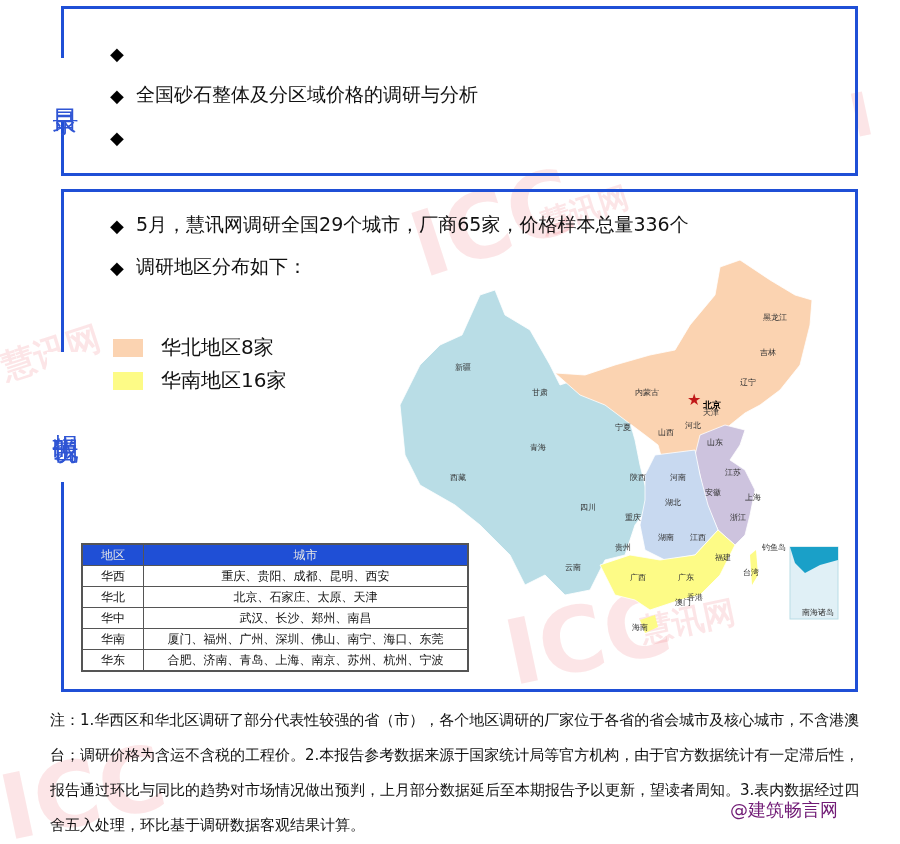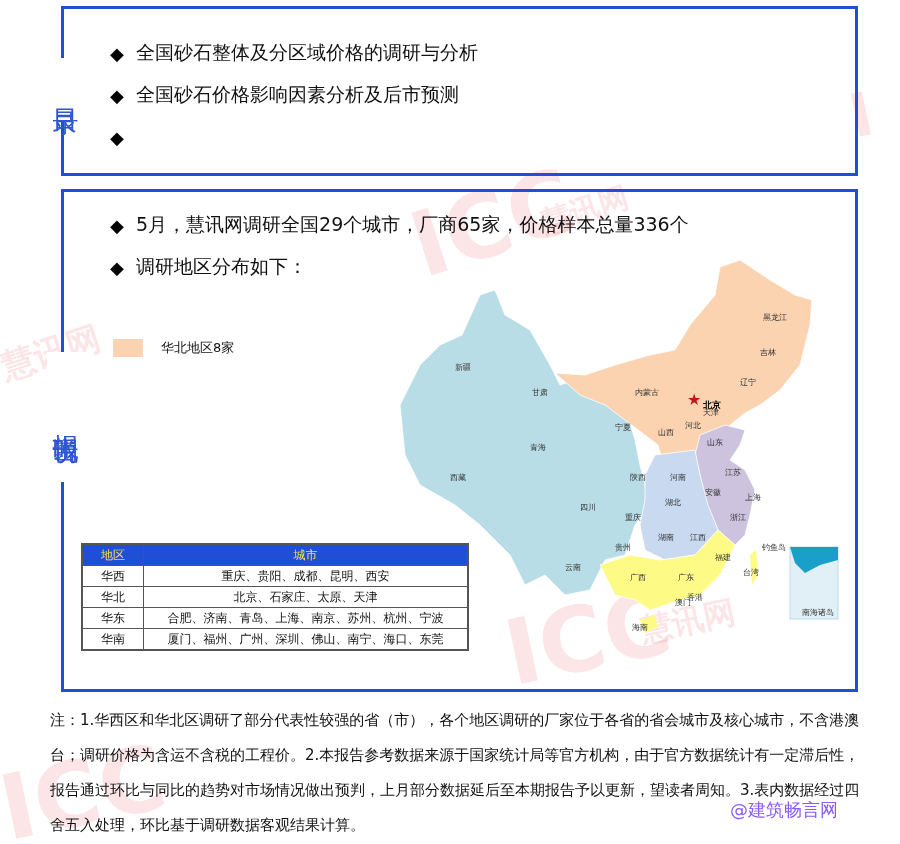--- a/index.html
+++ b/index.html
@@ -27,42 +27,42 @@
   .bullets li { display:flex; align-items:center; height:42px; font-size:19px; }
   .diamond { width:26px; font-size:18px; color:#000; display:inline-block; }
   #toc-list { left:110px; top:32px; }
   #toc-list li { height:42px; }
   #report-list { left:110px; top:204px; }
   #report-list li { height:42px; }
 
   .legend { position:absolute; left:113px; top:331px; }
   .legend-item { display:flex; align-items:center; height:33px; }
   .swatch { width:30px; height:18px; margin-right:18px; }
-  .legend-label { font-size:13px; }
+  .legend-label { font-size:20px; }
 
   table.cities {
     position:absolute; left:81px; top:543px; width:388px;
     border-collapse:collapse; font-size:12px; background:#fff;
     border:2px solid #555;
   }
   table.cities th, table.cities td {
     border:1px solid #555; height:20px; padding:0 4px; text-align:center; font-weight:normal;
   }
-  table.cities th { background:#1f4fd6; color:#fde047; }
+  table.cities th { background:#1f4fd6; color:#e5e5e5; }
   table.cities td.region { width:52px; }
 
   .map { position:absolute; left:400px; top:255px; width:460px; height:400px; }
   .province-label { font-size:8px; fill:#333; }
 
   .footnote {
     position:absolute; left:50px; top:703px; width:820px;
     font-size:15px; line-height:35px; color:#111;
   }
   .watermark-credit {
-    position:absolute; left:730px; top:798px; color:#8b5cf6; font-size:18px;
+    position:absolute; left:730px; top:798px; color:#701a75; font-size:18px;
   }
   .wm {
     position:absolute; color:#e8353f; opacity:0.12; font-weight:bold;
     font-family:"DejaVu Sans", sans-serif; pointer-events:none;
   }
 </style>
 </head>
 <body>
 
 <div class="wm" style="left:410px;top:170px;font-size:90px;transform:rotate(-18deg);">ICC</div>
@@ -71,25 +71,24 @@
 <div class="wm" style="left:505px;top:585px;font-size:90px;transform:rotate(-12deg);">ICC</div>
 <div class="wm" style="left:640px;top:600px;font-size:32px;transform:rotate(-12deg);">慧讯网</div>
 <div class="wm" style="left:0px;top:740px;font-size:90px;transform:rotate(-12deg);">ICC</div>
 <div class="wm" style="left:850px;top:80px;font-size:60px;transform:rotate(-12deg);">I</div>
 
 <div id="frame-toc" class="frame"></div>
 <div id="toc-label" class="side-label">目录</div>
 <ul id="toc-list" class="bullets">
   <li>
       <span class="diamond">◆</span>
+    </li>
+  <li>
+      <span class="diamond">◆</span>
       <span>全国砂石整体及分区域价格的调研与分析</span>
-    </li>
-  <li>
-      <span class="diamond">◆</span>
-      <span>全国砂石价格影响因素分析及后市预测</span>
     </li>
   <li>
       <span class="diamond">◆</span>
     </li>
 </ul>
 
 <div id="frame-report" class="frame"></div>
 <div id="report-label" class="side-label">报告说明</div>
 <ul id="report-list" class="bullets">
   <li>
@@ -99,20 +98,24 @@
   <li>
       <span class="diamond">◆</span>
       <span>调研地区分布如下：</span>
     </li>
 </ul>
 
 <div class="legend">
   <div class="legend-item">
     <span class="swatch" style="background:#fbd3b1"></span>
     <span class="legend-label">华北地区8家</span>
+  </div>
+  <div class="legend-item">
+    <span class="swatch" style="background:#fdfb86"></span>
+    <span class="legend-label">华南地区16家</span>
   </div>
 </div>
 
 <svg class="map" viewBox="0 0 460 400" xmlns="http://www.w3.org/2000/svg">
 
   <path d="M0,150 L20,110 L40,90 L62,80 L80,40 L95,35 L105,60 L130,75 L150,110 L160,130 L175,125 L205,140 L225,150 L235,185 L240,210 L245,230 L250,250 L235,270 L225,300 L205,305 L190,335 L165,340 L145,320 L125,330 L110,300 L80,270 L55,250 L20,230 L5,200 Z" fill="#b9dde6" stroke="#fff" stroke-width="0.8"></path>
 
   <path d="M155,118 L185,120 L215,110 L250,100 L275,95 L290,70 L315,40 L320,12 L340,5 L370,25 L395,40 L412,45 L410,70 L400,110 L380,135 L360,150 L345,158 L330,170 L318,185 L300,200 L290,210 L265,215 L258,190 L245,180 L225,165 L205,150 L180,140 Z" fill="#fbd3b1" stroke="#fff" stroke-width="0.8"></path>
 
   <path d="M300,180 L325,170 L345,175 L340,190 L330,205 L345,215 L355,235 L350,260 L345,280 L335,290 L318,275 L305,245 L300,220 L295,200 Z" fill="#cdc3de" stroke="#fff" stroke-width="0.8"></path>
@@ -176,24 +179,28 @@
   <tbody>
     <tr>
       <td class="region">华西</td>
       <td>重庆、贵阳、成都、昆明、西安</td>
     </tr>
     <tr>
       <td class="region">华北</td>
       <td>北京、石家庄、太原、天津</td>
     </tr>
     <tr>
+      <td class="region">华中</td>
+      <td>武汉、长沙、郑州、南昌</td>
+    </tr>
+    <tr>
+      <td class="region">华南</td>
+      <td>厦门、福州、广州、深圳、佛山、南宁、海口、东莞</td>
+    </tr>
+    <tr>
       <td class="region">华东</td>
       <td>合肥、济南、青岛、上海、南京、苏州、杭州、宁波</td>
     </tr>
-    <tr>
-      <td class="region">华南</td>
-      <td>厦门、福州、广州、深圳、佛山、南宁、海口、东莞</td>
-    </tr>
   </tbody>
 </table>
 
 <div class="footnote">注：1.华西区和华北区调研了部分代表性较强的省（市），各个地区调研的厂家位于各省的省会城市及核心城市，不含港澳台；调研价格为含运不含税的工程价。2.本报告参考数据来源于国家统计局等官方机构，由于官方数据统计有一定滞后性，报告通过环比与同比的趋势对市场情况做出预判，上月部分数据延后至本期报告予以更新，望读者周知。3.表内数据经过四舍五入处理，环比基于调研数据客观结果计算。</div>
 <div class="watermark-credit">@建筑畅言网</div>
 
 </body></html>

